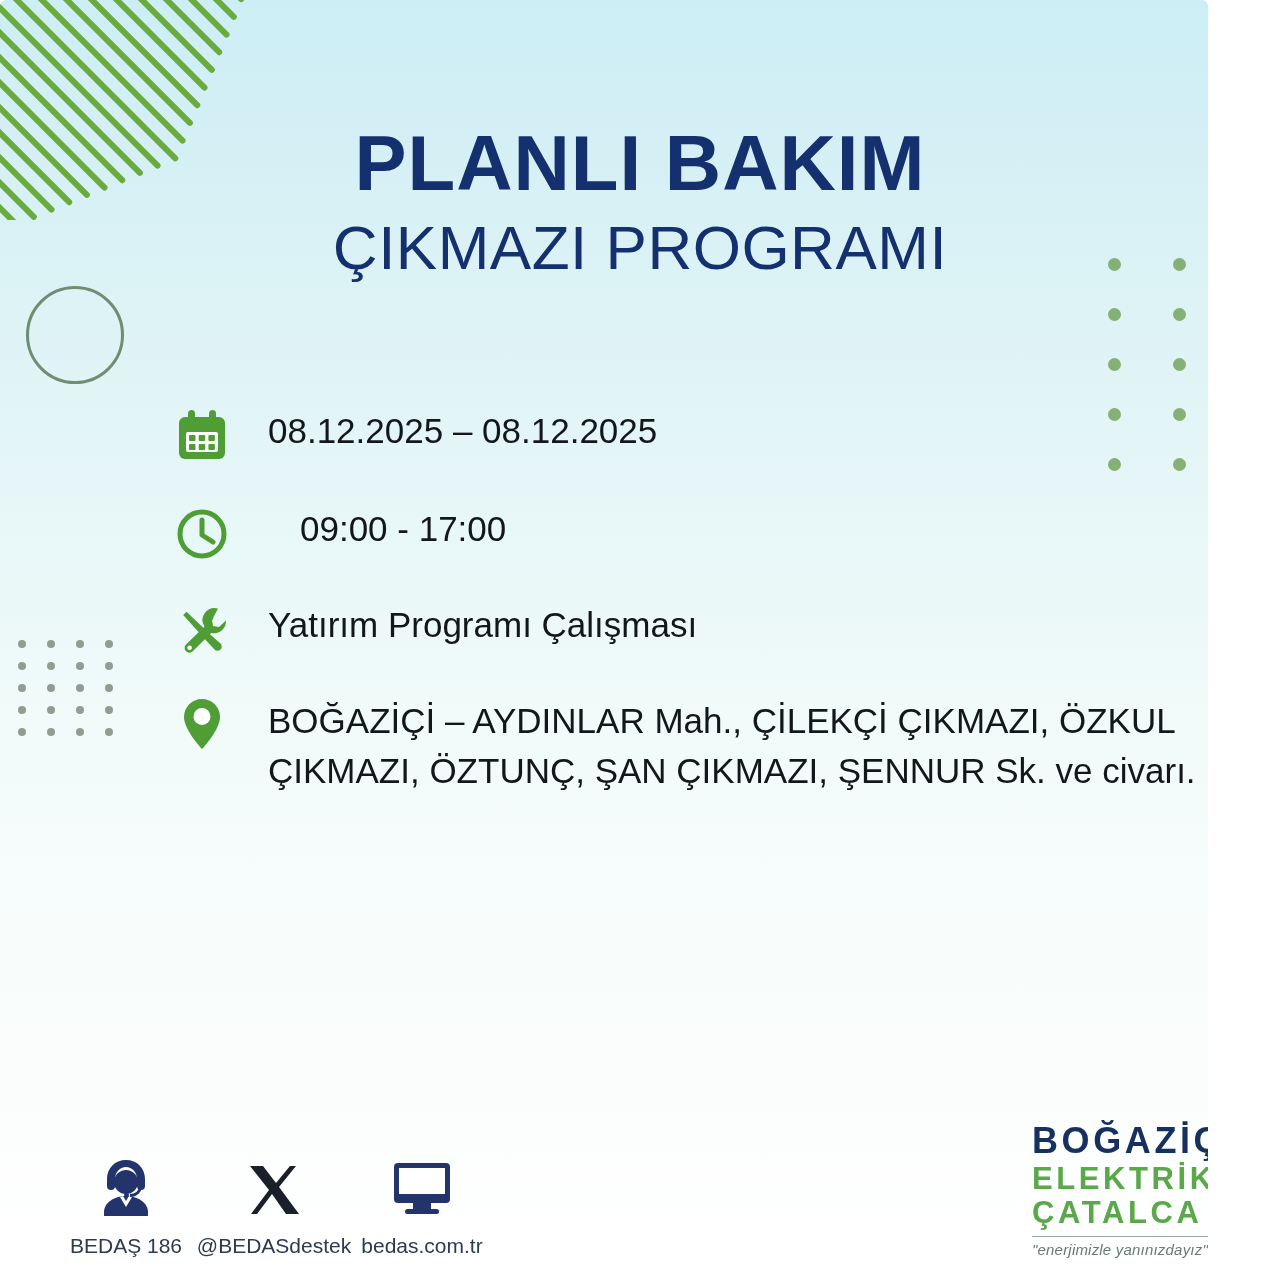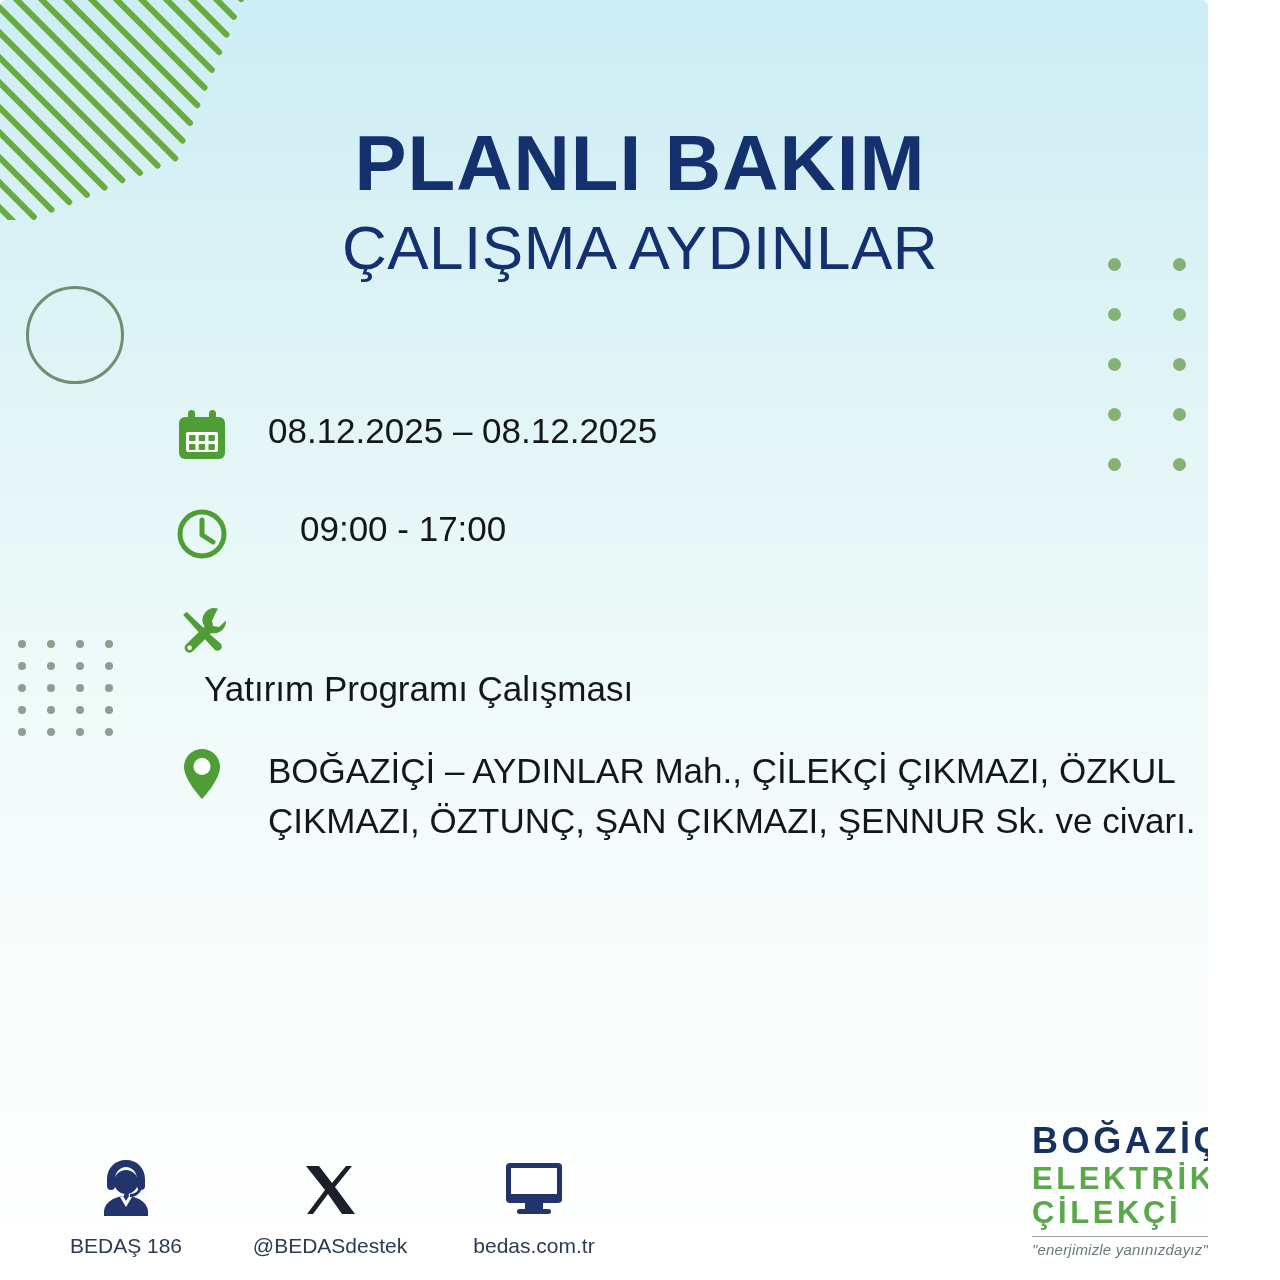--- a/index.html
+++ b/index.html
@@ -145,37 +145,36 @@
     padding-left: 34px;
     padding-top: 4px;
   }
   .row-address .txt {
     font-size: 35px;
     line-height: 1.42;
     max-width: 1010px;
   }
   .row-date { margin-bottom: 34px; }
   .row-time { margin-bottom: 32px; gap: 32px; }
-  .row-work { margin-bottom: 30px; flex-direction: column; }
+  .row-work { margin-bottom: 30px; }
 
   
   .footer {
     position: absolute;
     left: 0;
     bottom: 0;
     width: 1280px;
     height: 170px;
   }
   .contacts {
     position: absolute;
     left: 52px;
     bottom: 22px;
     display: flex;
     align-items: flex-end;
-    gap: 56px;
   }
   .contact {
     display: flex;
     flex-direction: column;
     align-items: center;
     width: 148px;
   }
   .contact .cico {
     height: 74px;
     display: flex;
@@ -286,21 +285,21 @@
       <span></span>
       <span></span>
       <span></span>
       <span></span>
       <span></span>
       <span></span>
     </div>
 
   <div class="titles">
     <div class="title-main">PLANLI BAKIM</div>
-    <div class="title-sub">ÇALIŞMA AYDINLAR</div>
+    <div class="title-sub">ÇIKMAZI PROGRAMI</div>
   </div>
 
   <div class="info">
 
     <div class="row row-date">
       <div class="ico">
         <svg width="56" height="56" viewBox="0 0 56 56" aria-hidden="true">
           <rect x="5" y="9" width="46" height="42" rx="6" fill="#4e9e35"></rect>
           <rect x="14" y="2" width="7" height="15" rx="3.5" fill="#4e9e35"></rect>
           <rect x="35" y="2" width="7" height="15" rx="3.5" fill="#4e9e35"></rect>
@@ -392,20 +391,20 @@
           </svg>
         </div>
         <div class="clabel">bedas.com.tr</div>
       </div>
 
     </div>
 
     <div class="brand">
       <div class="brand-l1">BOĞAZİÇİ</div>
       <div class="brand-l2">ELEKTRİK</div>
-      <div class="brand-l3">ÇİLEKÇİ</div>
+      <div class="brand-l3">ÇATALCA</div>
       <div class="brand-rule"></div>
       <div class="brand-tag">"enerjimizle yanınızdayız"</div>
     </div>
 
   </div>
 
 </div>
 
 </body></html>

